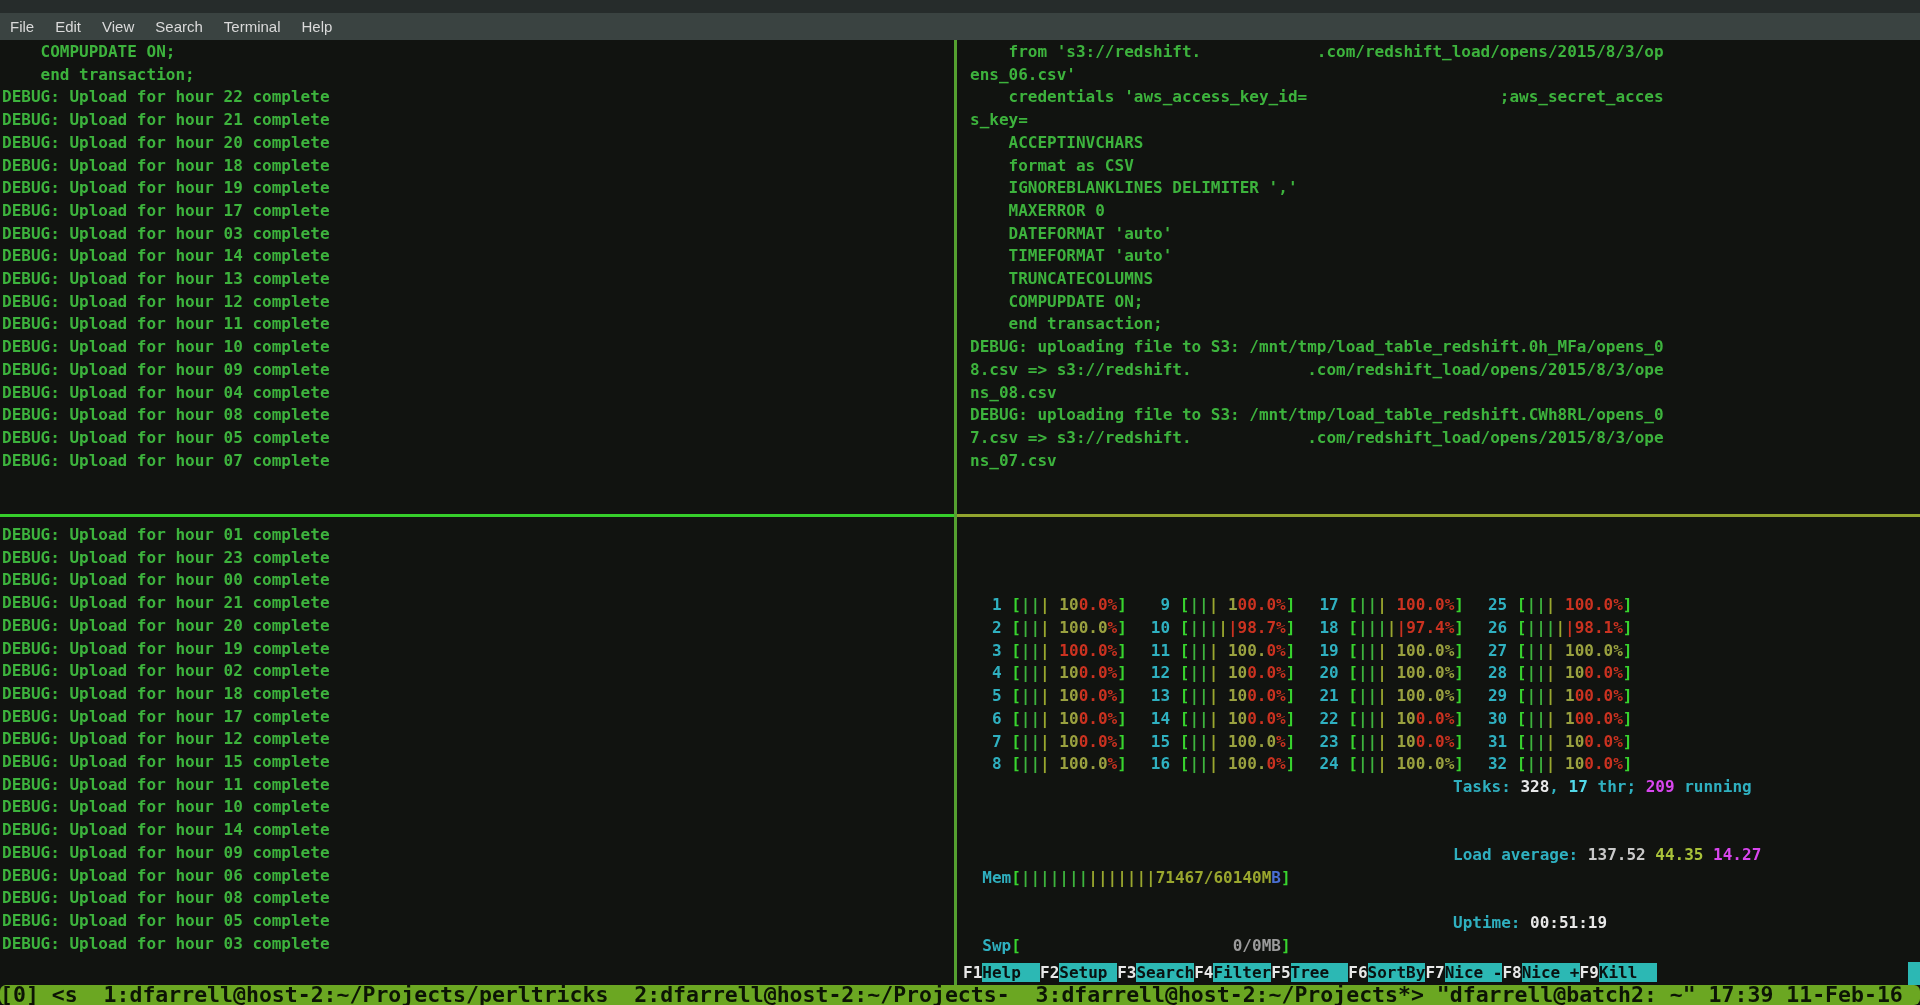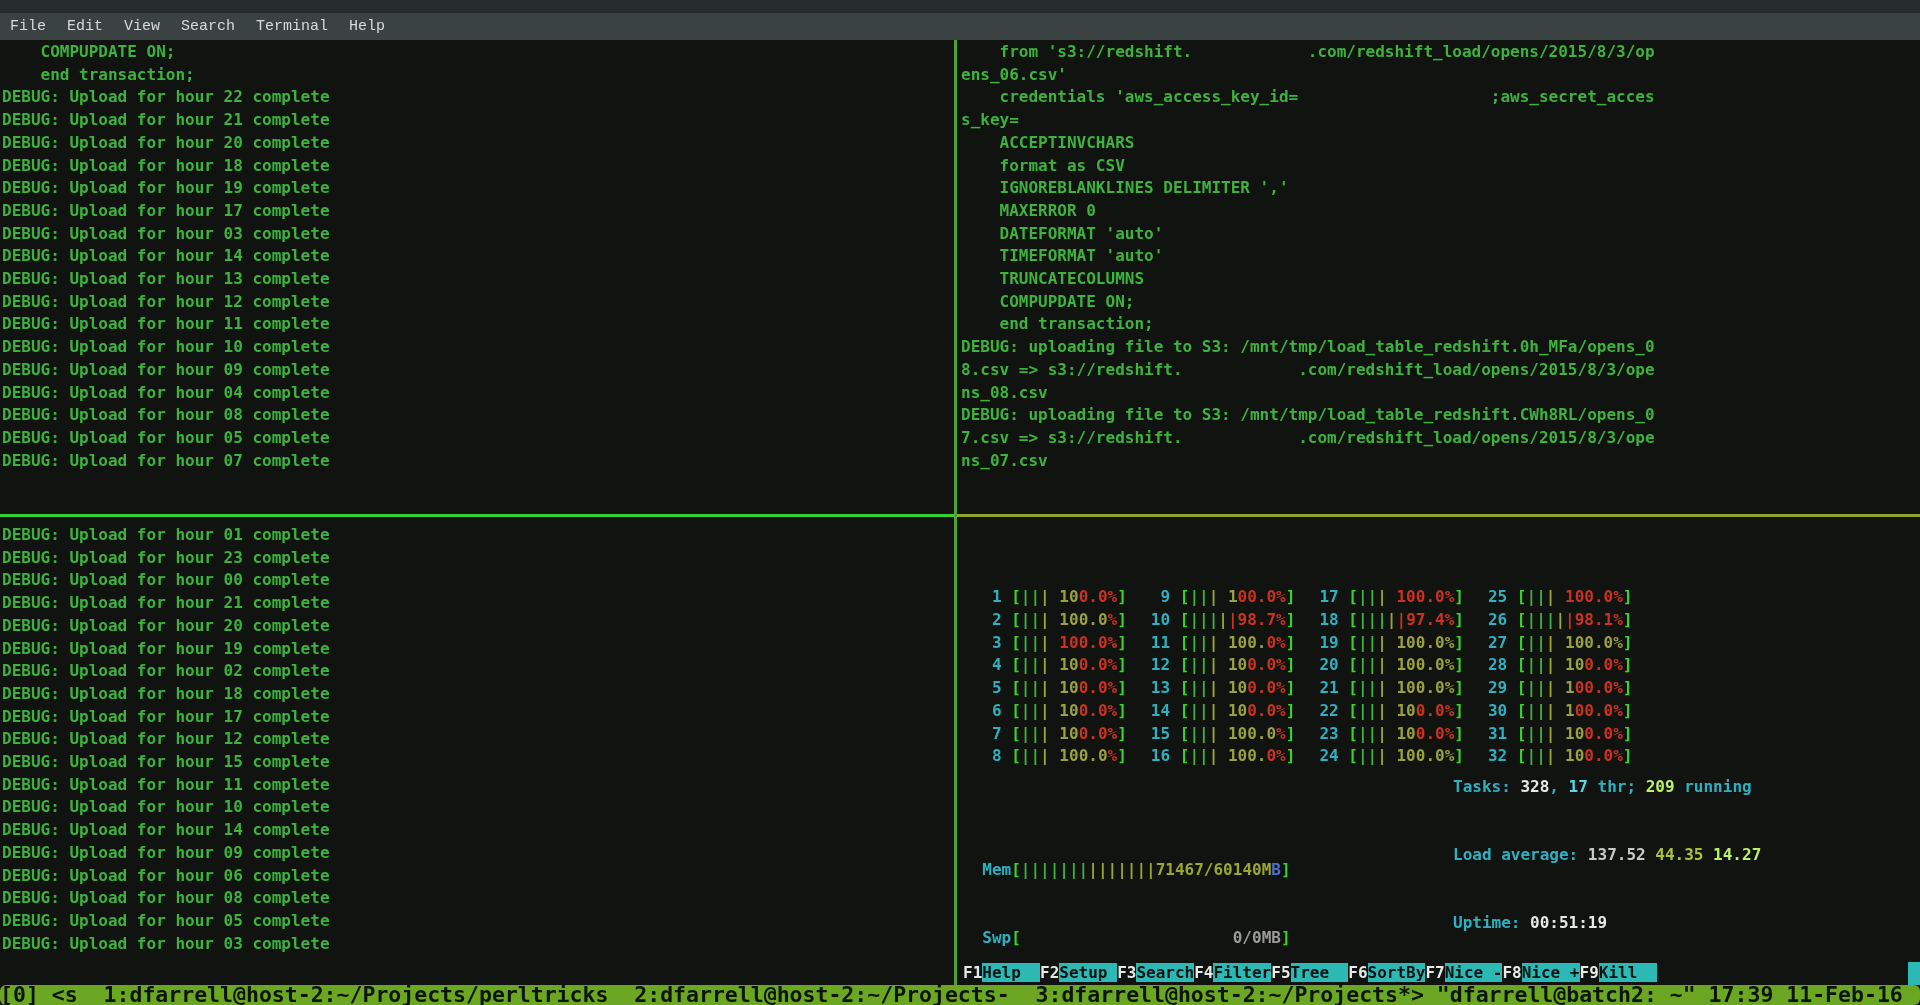--- a/index.html
+++ b/index.html
@@ -2,41 +2,41 @@
 <html><head>
 <meta charset="utf-8">
 <style>
   *{box-sizing:border-box;margin:0;padding:0}
   body{background:#000;}
   #screen{position:relative;width:1920px;height:1005px;background:#111310;overflow:hidden;}
   .titlebar{position:absolute;left:0;top:0;width:1920px;height:13px;background:#262c2b;}
   .menubar{position:absolute;left:0;top:13px;width:1920px;height:27px;background:#3a4341;
            display:flex;align-items:center;gap:21px;padding-left:10px;
            font-family:"Liberation Sans",sans-serif;font-size:15px;color:#dadada;}
-  .menubar span{cursor:default;font-family:Liberation Mono, monospace;}
+  .menubar span{cursor:default;}
   .term{font-family:"DejaVu Sans Mono",monospace;font-size:16px;line-height:22.7px;
         font-weight:bold;white-space:pre;color:#3db33d;}
   .pane{position:absolute;overflow:hidden;}
   #pane-top-left{left:0;top:41px;width:952px;height:472px;padding-left:2px;}
-  #pane-top-right{left:958px;top:41px;width:901px;height:472px;padding-left:3px;}
+  #pane-top-right{left:958px;top:41px;width:901px;height:472px;padding-left:12px;}
   #pane-bottom-left{left:0;top:524px;width:952px;height:455px;padding-left:2px;}
   #pane-htop{left:958px;top:517px;width:962px;height:468px;padding-left:5px;}
   .vdivider{position:absolute;left:954px;top:40px;width:3px;height:945px;background:#55a030;}
   .hdivider-left{position:absolute;left:0;top:514px;width:954px;height:3px;background:#36cf2b;}
   .hdivider-right{position:absolute;left:957px;top:514px;width:963px;height:3px;background:#93a52e;}
   .statusbar{position:absolute;left:0;top:985px;width:1920px;height:20px;background:#6ba722;
              color:#0c1405;font-family:"DejaVu Sans Mono",monospace;font-size:21.5px;line-height:20px;
              font-weight:bold;white-space:pre;overflow:hidden;border-radius:6px;}
   
   .g{color:#3db33d}.bg2{color:#38d42e}.ol{color:#9aa72e}.cy{color:#2fb0c0}.bcy{color:#52d8e8}
   .rd{color:#cb3220}.gr{color:#9b9b9b}.wh{color:#e8e8e8}.bl{color:#4a6fd4}.lgr{color:#c9c9c9}
-  .yg{color:#a9c23a}.gnb{color:#bef264}.dim{color:#9aa13f}
+  .yg{color:#a9c23a}.gnb{color:#d946ef}.dim{color:#9aa13f}
   
   #cpu-grid{display:grid;grid-auto-flow:column;grid-template-rows:repeat(8,22.7px);
-            grid-template-columns:repeat(4,15ch);column-gap:2.5ch;margin-top:24px;padding-left:2ch;}
+            grid-template-columns:repeat(4,15ch);column-gap:2.5ch;margin-top:32px;padding-left:2ch;}
   #meters{margin-top:0;}
   #right-info{position:absolute;left:495px;top:213.6px;}
   #fkey-bar{position:absolute;left:5px;bottom:0;height:23px;width:957px;display:flex;}
   .fkey{color:#e8e8e8;}
   .flabel{background:#2cb8b4;color:#0a1212;}
   #fkey-sliver{margin-left:auto;width:12px;height:23px;background:#2cb8b4;}
   .ln{min-height:22.7px;}
 </style>
 </head>
 <body>

